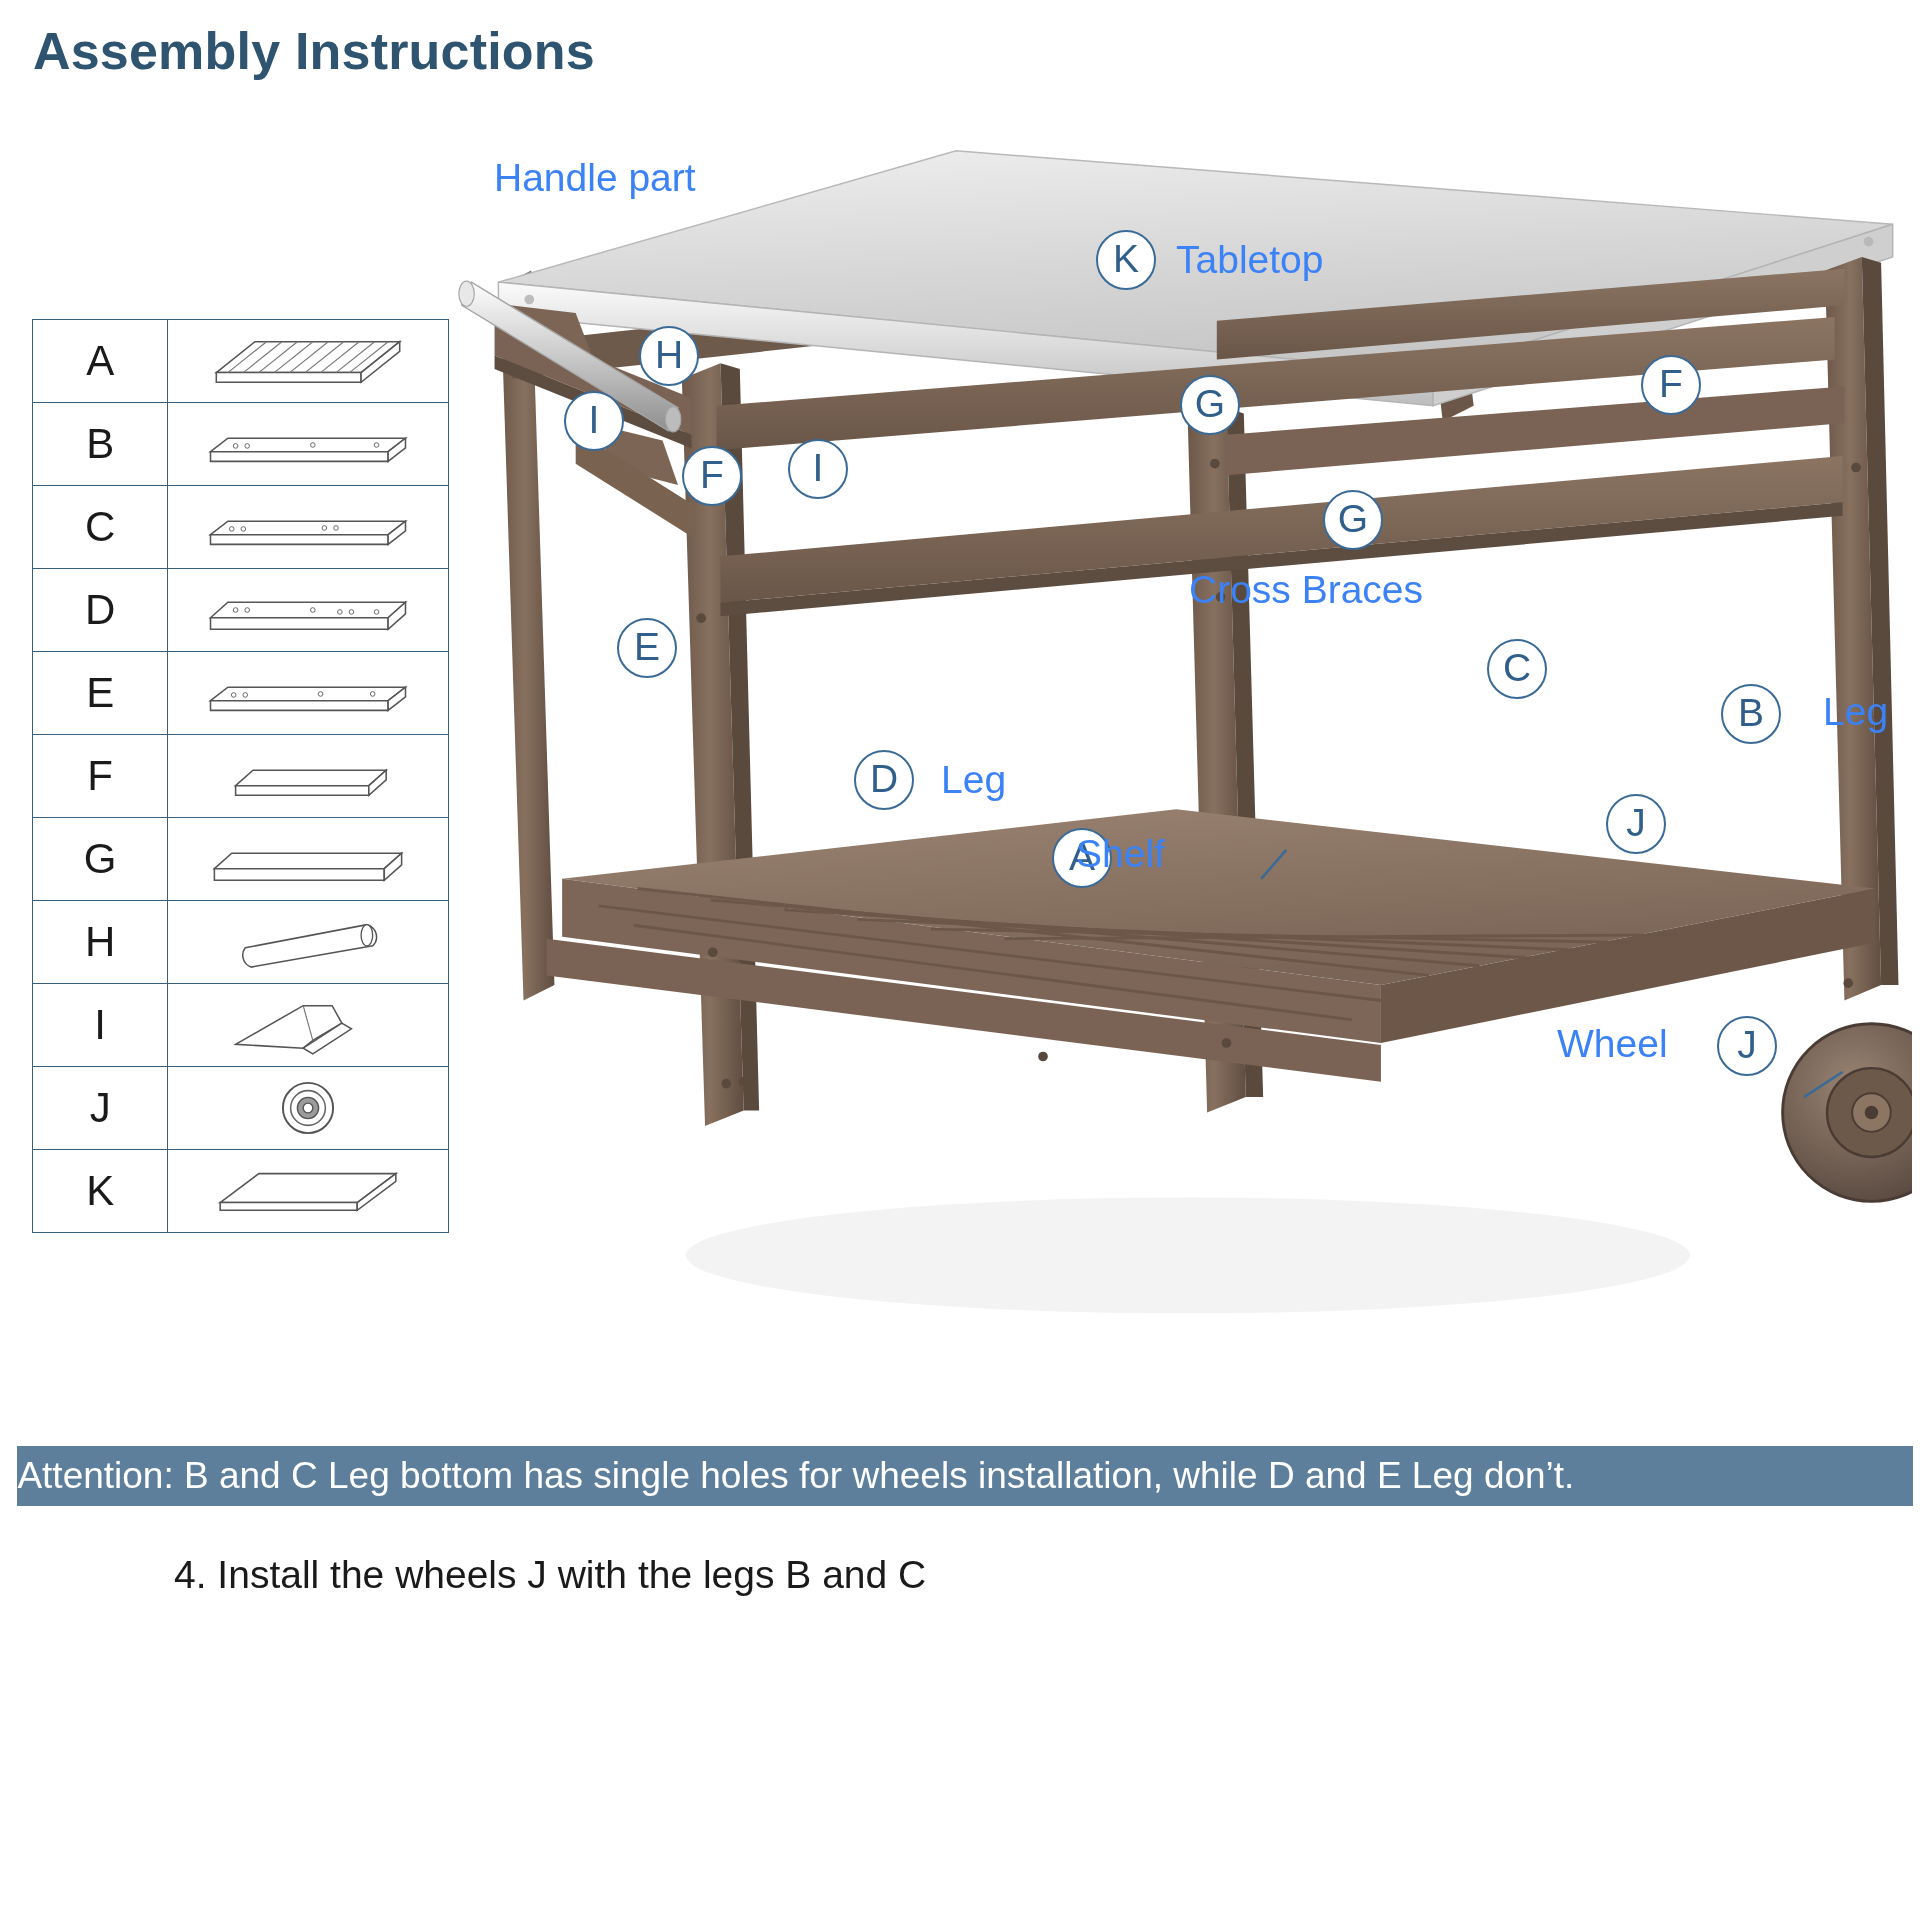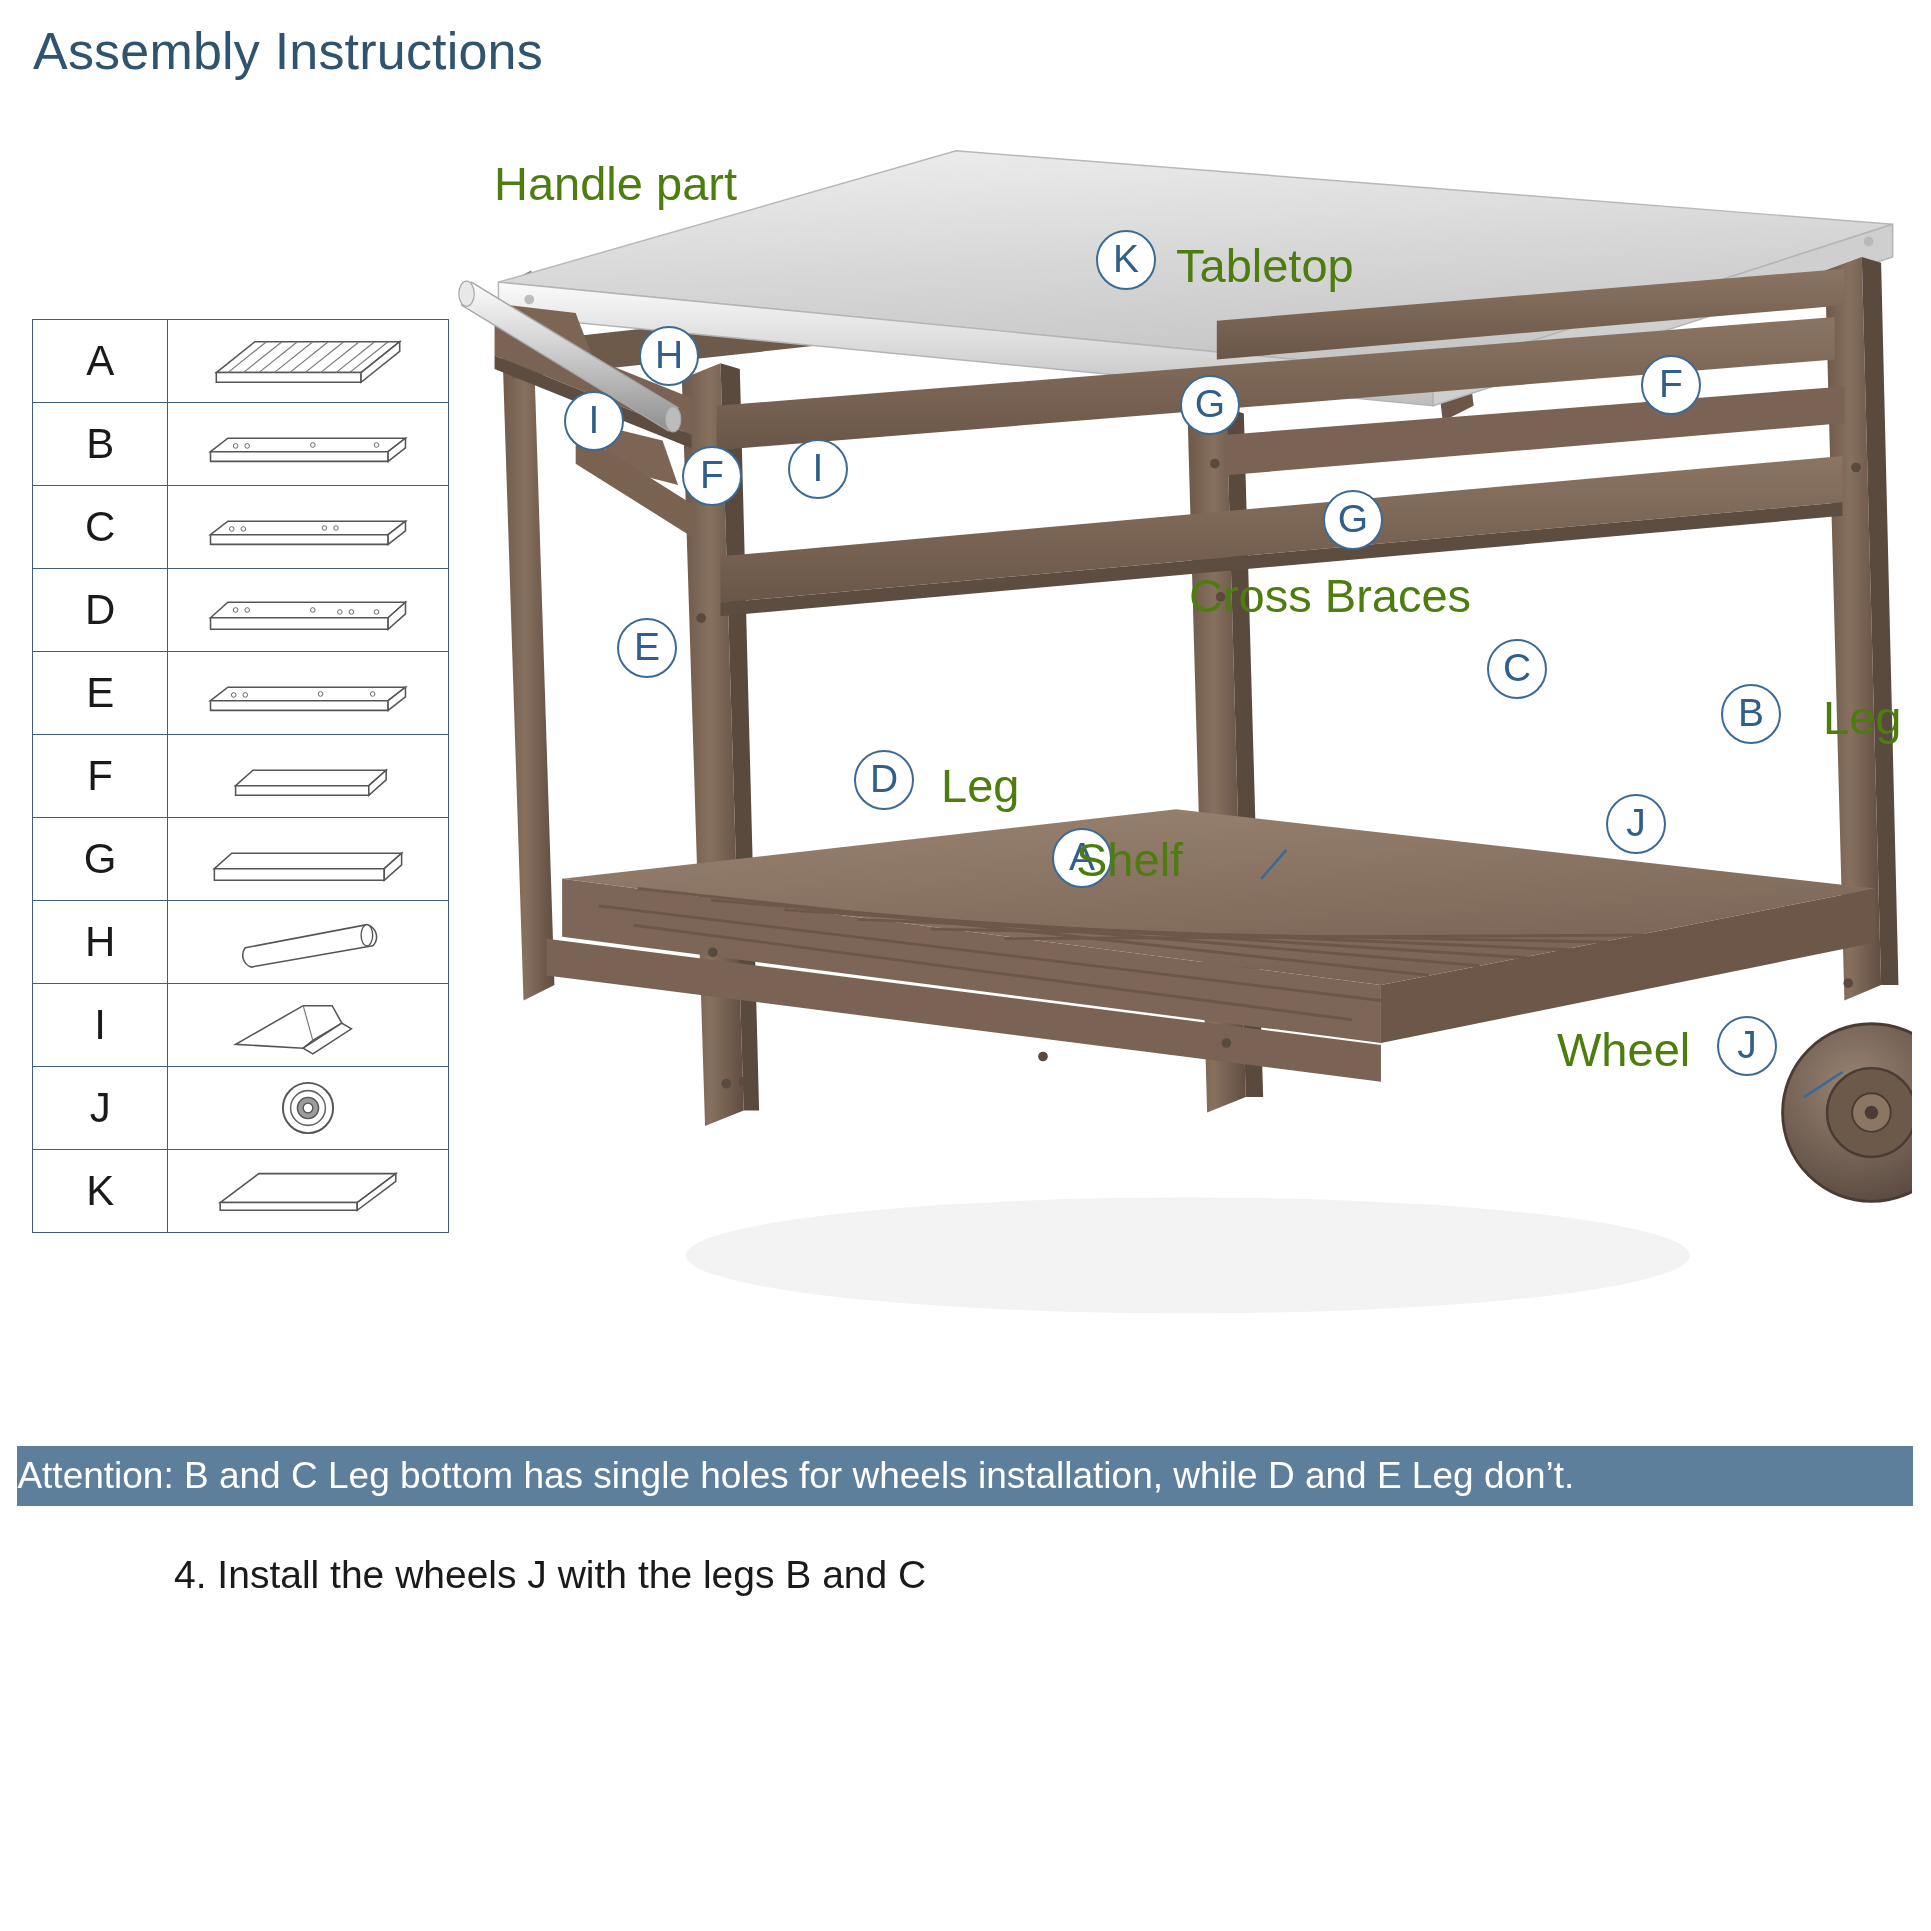--- a/index.html
+++ b/index.html
@@ -17,20 +17,21 @@
   }
 
   
   #page-title {
     position: absolute;
     left: 33px;
     top: 21px;
     font-size: 52px;
     color: #2f5470;
     letter-spacing: 0.2px;
+    font-weight: bold;
   }
 
   
   #parts-table {
     position: absolute;
     left: 32px;
     top: 319px;
     width: 417px;
     border: 1.9px solid #3a5f7d;
     border-collapse: collapse;
@@ -73,22 +74,22 @@
     border: 2.9px solid #3a6a96;
     background: #ffffff;
     color: #2f5f8a;
     font-size: 39px;
     line-height: 54px;
     text-align: center;
     box-sizing: border-box;
   }
   .label {
     position: absolute;
-    font-size: 47px;
-    color: #4d7c0f;
+    font-size: 39px;
+    color: #3b82f6;
     white-space: nowrap;
   }
 
   
   #attention-bar {
     position: absolute;
     left: 17.4px;
     top: 1446px;
     width: 1896px;
     height: 60px;

